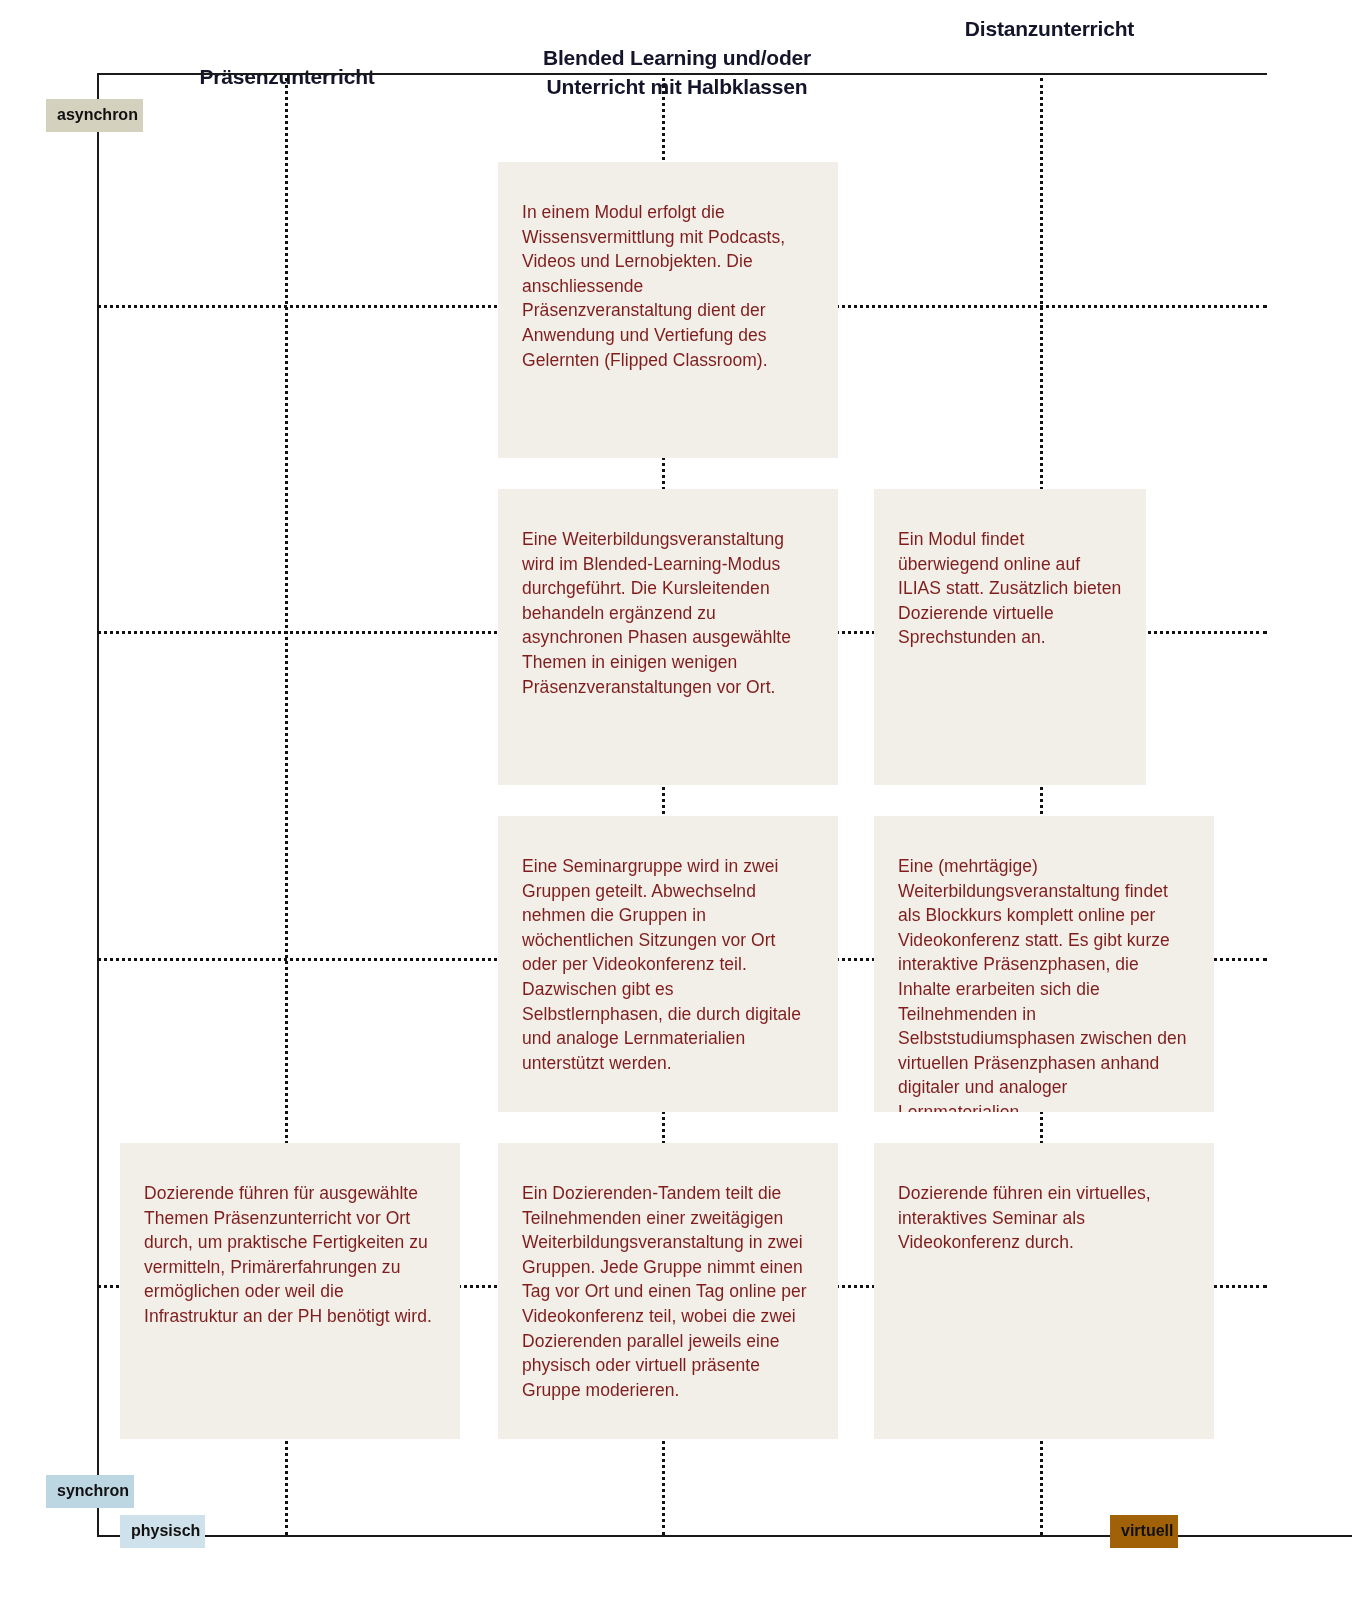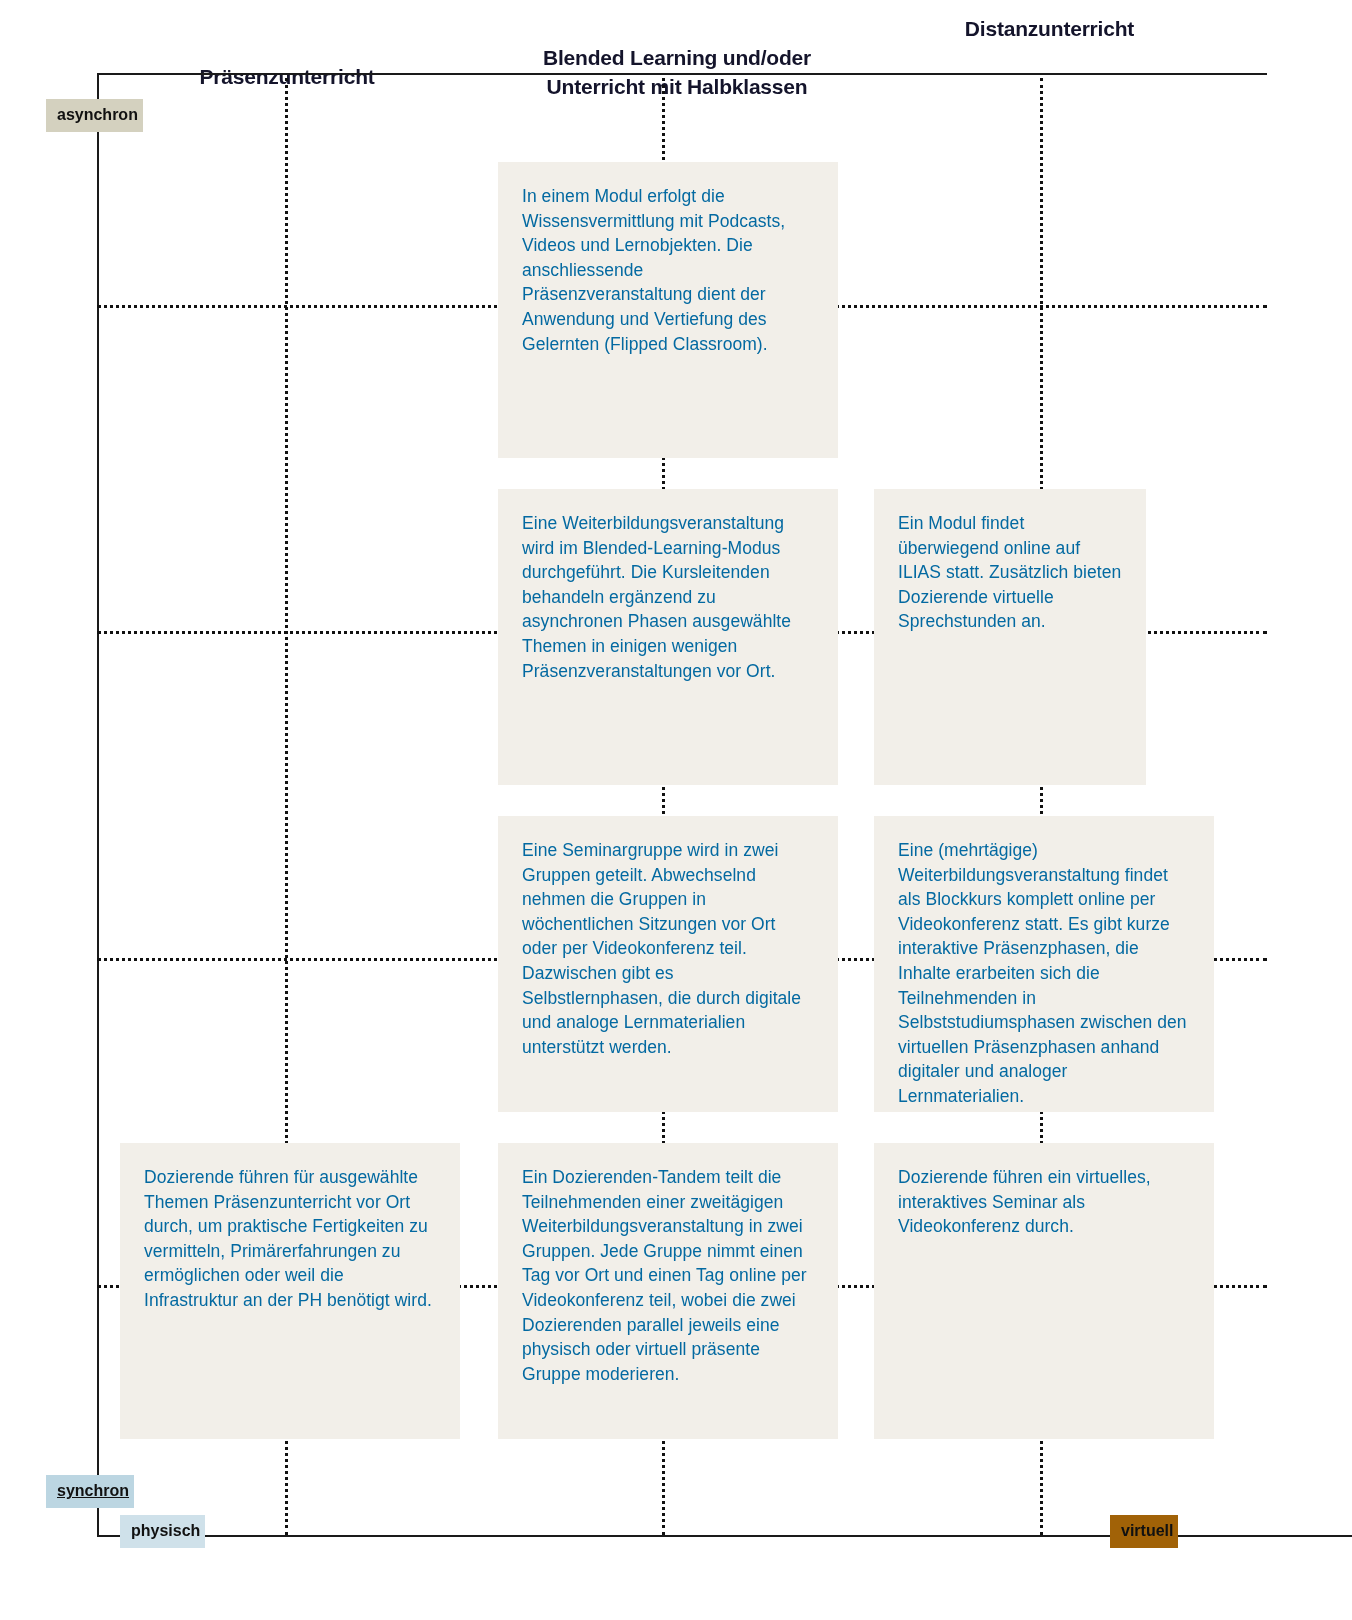--- a/index.html
+++ b/index.html
@@ -59,33 +59,33 @@
   .tag{
     position:absolute;
     font-weight:bold;
     font-size:16px;
     line-height:18px;
     padding:7px 5px 8px 11px;
     white-space:nowrap;
     color:#111;
   }
   .tag-asynchron{background:#d4d1bf;left:46px;top:99px;}
-  .tag-synchron{background:#bcd6e2;left:46px;top:1475px;text-decoration:underline;}
+  .tag-synchron{background:#bcd6e2;left:46px;top:1475px;}
   .tag-physisch{background:#cfe1ea;left:120px;top:1515px;}
   .tag-virtuell{background:#a16207;left:1110px;top:1515px;}
 
   
   .card{
     position:absolute;
     background:#f2efe9;
     box-sizing:border-box;
-    padding:22px 24px 20px 24px;
+    padding:38px 24px 20px 24px;
     font-size:17.5px;
     line-height:24.6px;
-    color:#0369a1;
+    color:#7f1d1d;
     letter-spacing:.05px;
     overflow:hidden;
   }
   .card p{margin:0;}
 </style>
 </head>
 <body>
 
 <div id="stage">
 

